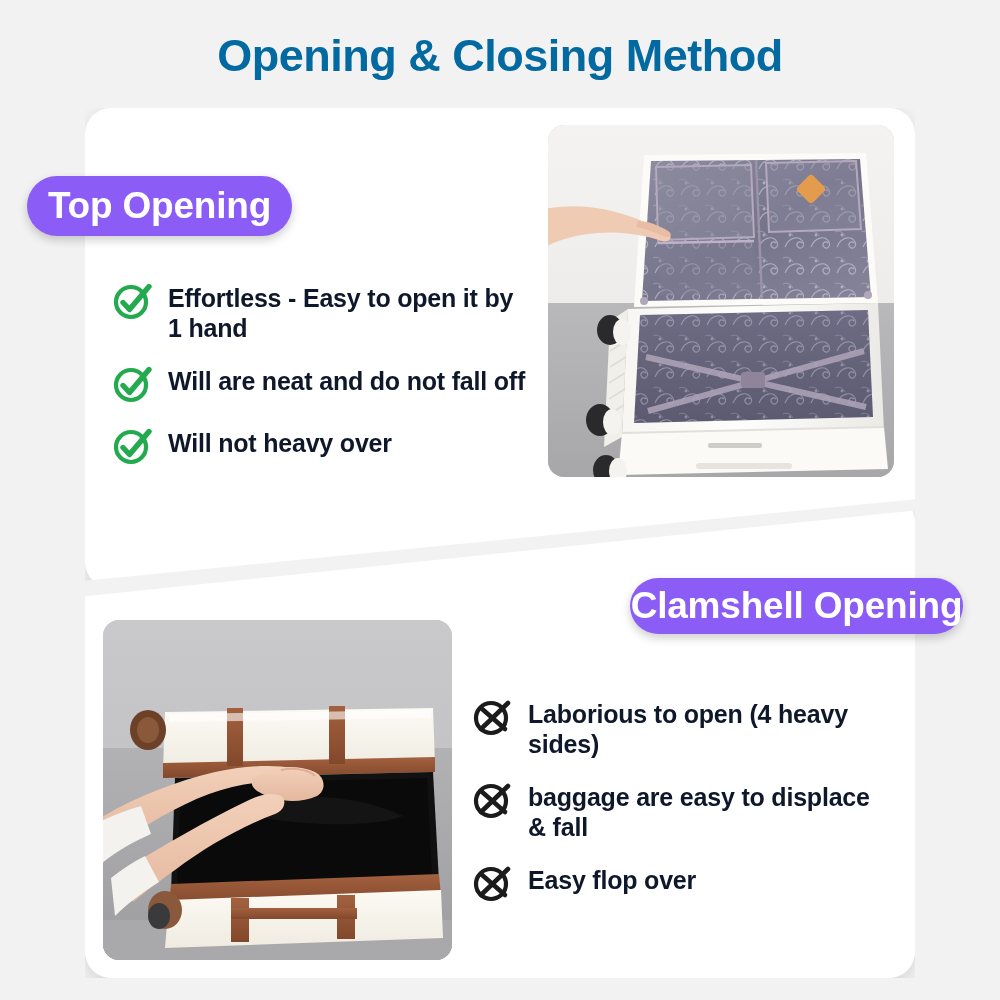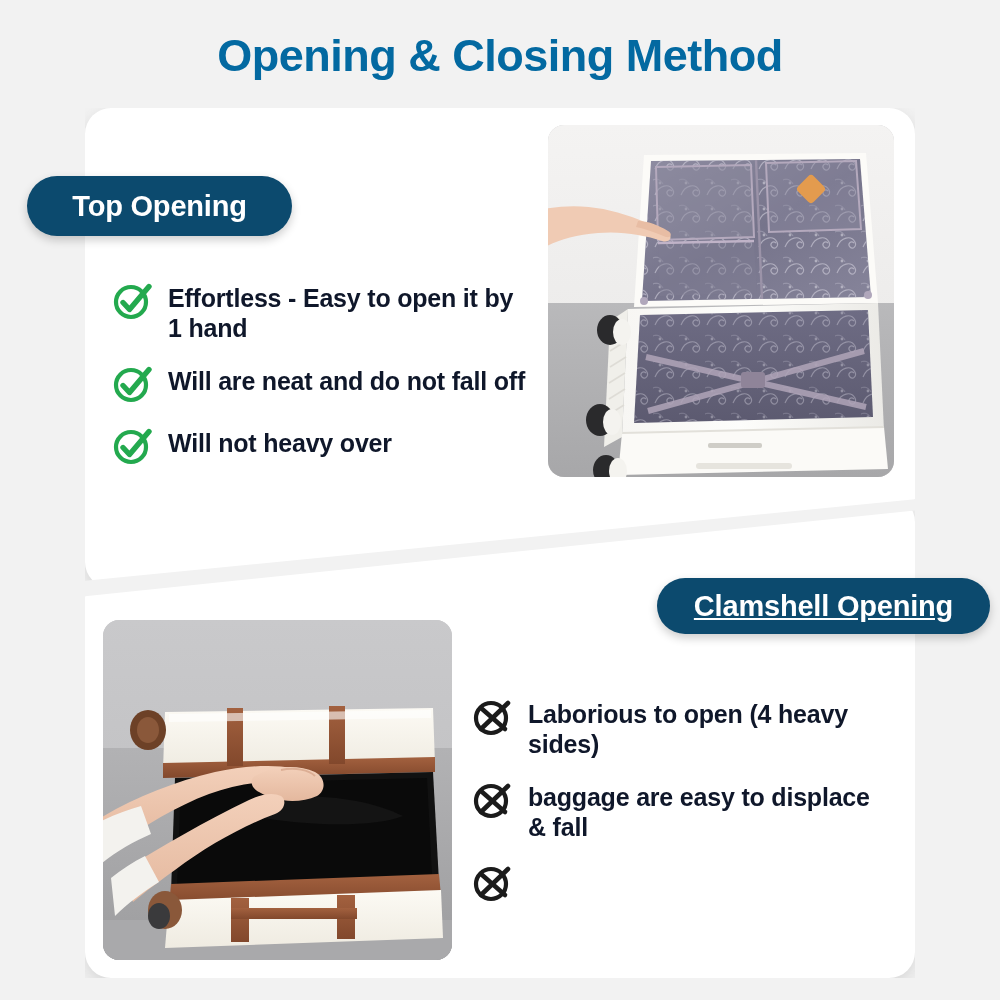--- a/index.html
+++ b/index.html
@@ -78,45 +78,44 @@
     top: 620px;
     width: 349px;
     height: 340px;
   }
 
   .photo svg { display: block; width: 100%; height: 100%; }
 
   
   .badge {
     position: absolute;
-    background: #0c4a6e;
+    background: #8b5cf6;
     color: #ffffff;
     border-radius: 30px;
-    font-size: 29px;
+    font-size: 37px;
     font-weight: 700;
     letter-spacing: -0.2px;
     display: flex;
     align-items: center;
     justify-content: center;
     box-shadow: 0 4px 10px rgba(0,0,0,0.20);
   }
 
   .badge-top {
     left: 27px;
     top: 176px;
     width: 265px;
     height: 60px;
   }
 
   .badge-bottom {
-    left: 657px;
+    left: 630px;
     top: 578px;
     width: 333px;
     height: 56px;
-    text-decoration: underline;
   }
 
   
   .feature-list { position: absolute; }
 
   .list-top    { left: 112px; top: 282px; width: 420px; }
   .list-bottom { left: 472px; top: 698px; width: 420px; }
 
   .feature-row {
     display: flex;
@@ -389,15 +388,16 @@
   </div>
 
   <div class="feature-row">
     <span class="feature-icon">
       <svg viewBox="0 0 42 42">
         <circle cx="19" cy="22" r="15" fill="none" stroke="#1b1b1b" stroke-width="4.2"></circle>
         <path d="M9 12 L33 33" fill="none" stroke="#1b1b1b" stroke-width="4.6" stroke-linecap="round"></path>
         <path d="M9 33 L36 7" fill="none" stroke="#1b1b1b" stroke-width="4.6" stroke-linecap="round"></path>
       </svg>
     </span>
+    <span class="feature-text">Easy flop over</span>
   </div>
 
 </div>
 
 </body></html>

